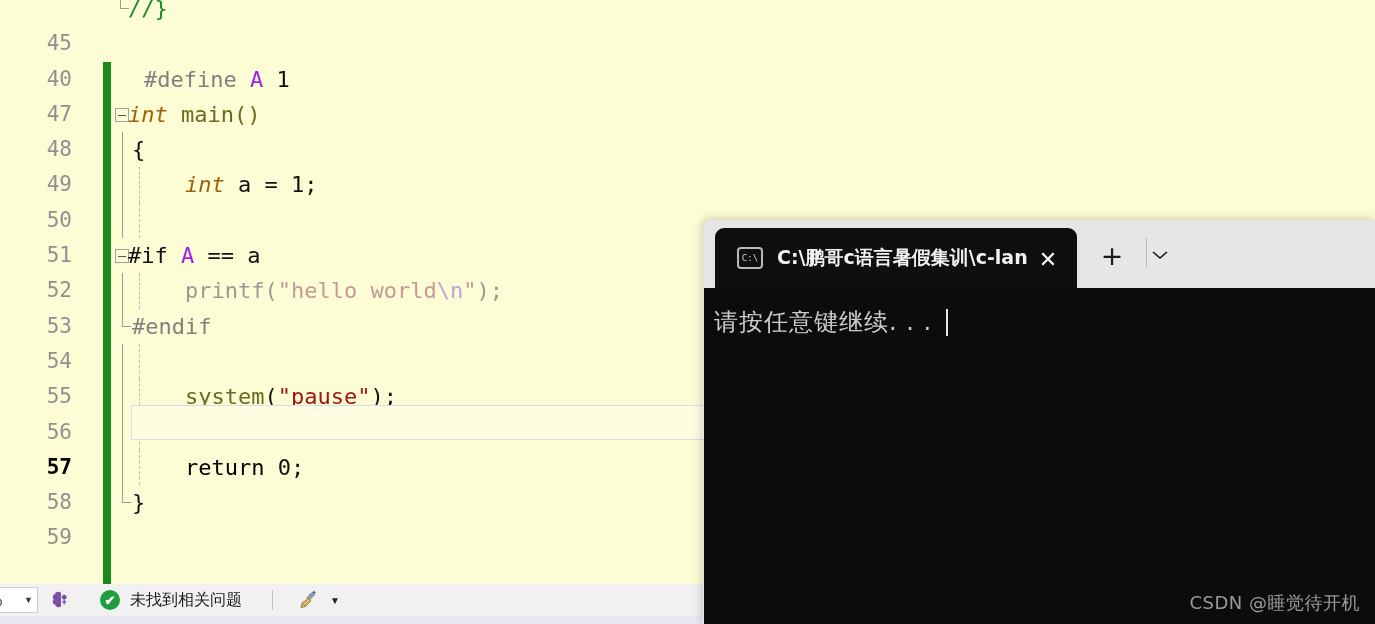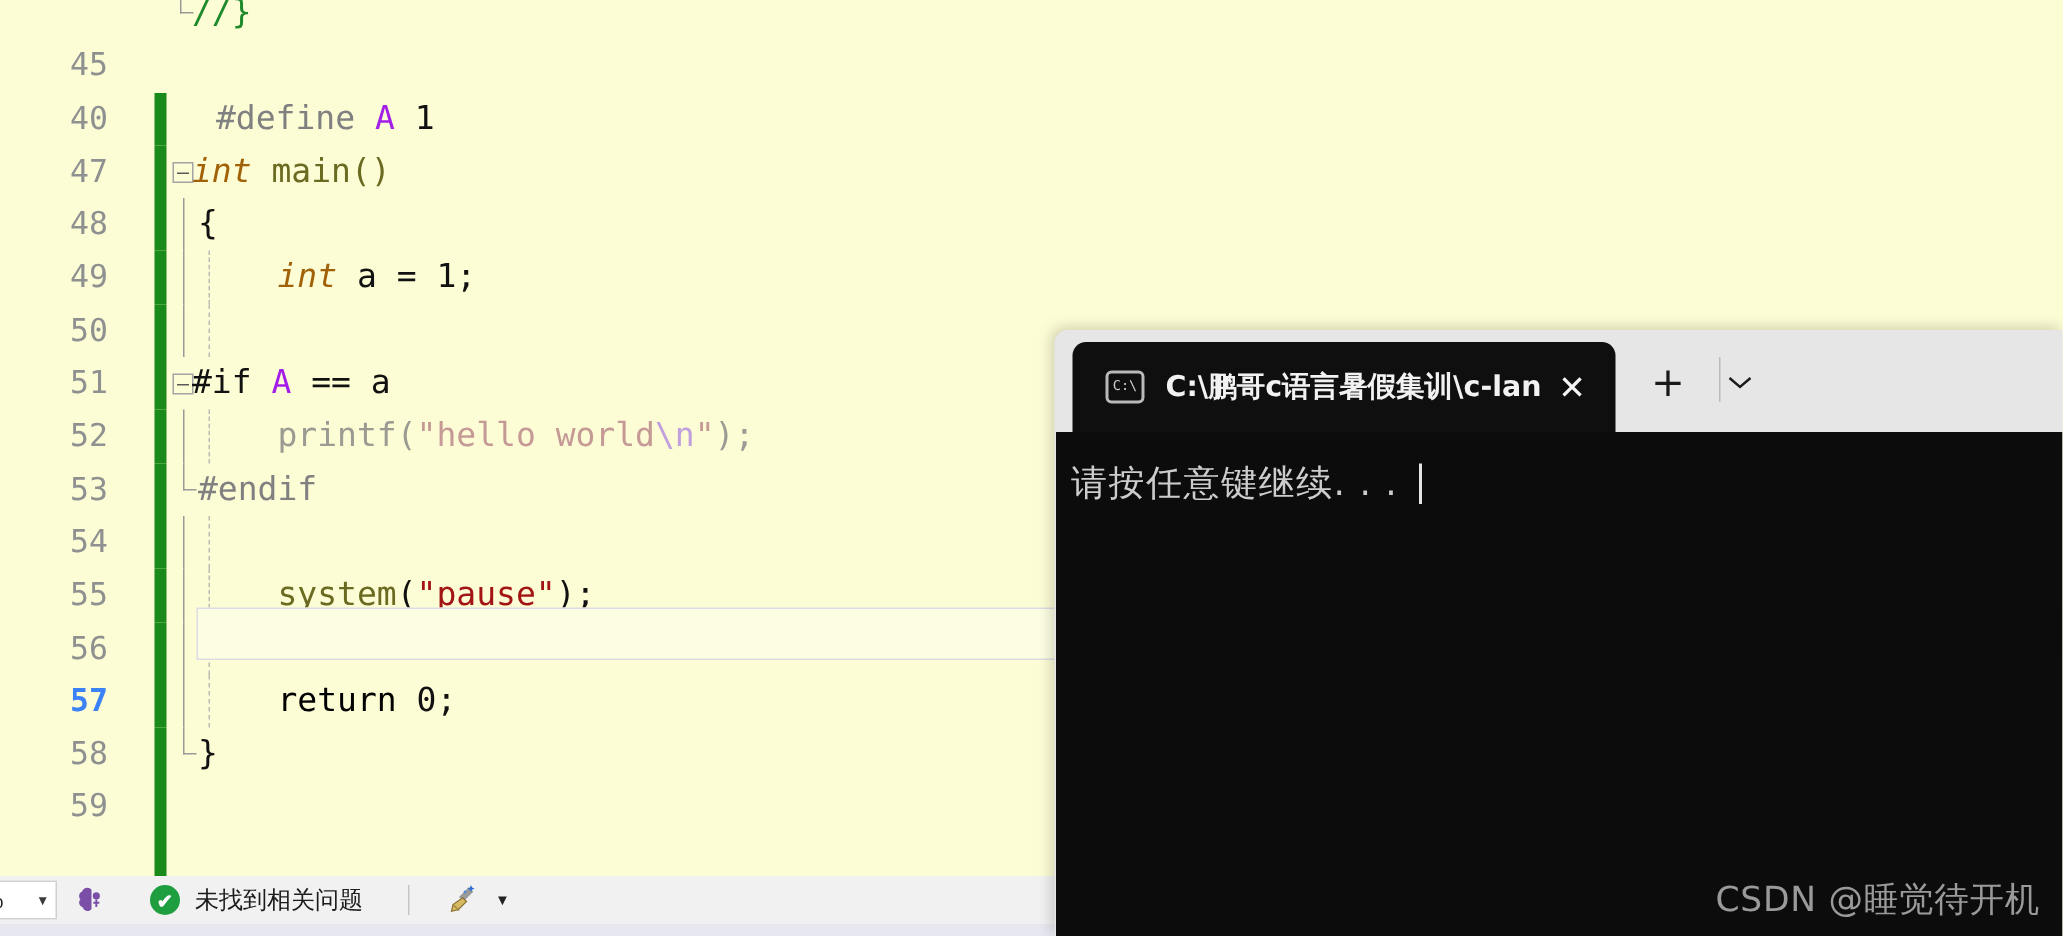--- a/index.html
+++ b/index.html
@@ -49,21 +49,21 @@
   .gutter-num {
     position: absolute;
     left: 0;
     width: 72px;
     text-align: right;
     color: #8f9191;
     font-family: "DejaVu Sans Mono", "Liberation Mono", monospace;
     font-size: 21px;
   }
   .gutter-num.current {
-    color: #3b82f6;
+    color: #000000;
     font-weight: bold;
   }
 
   
   .change-bar {
     position: absolute;
     left: 103px;
     width: 8px;
     height: 35.3px;
     background: #1a8a1a;
@@ -353,21 +353,21 @@
     height: 27px;
     background: #e5e5e5;
     margin-left: 14px;
   }
 
   .watermark {
     position: absolute;
     right: 16px;
     bottom: 9px;
     color: #9a9a9a;
-    font-size: 23px;
+    font-size: 18px;
     font-family: "DejaVu Sans", sans-serif;
     letter-spacing: 0.5px;
   }
 </style>
 </head>
 <body>
 
 <div id="root">
 
   <div class="editor">

